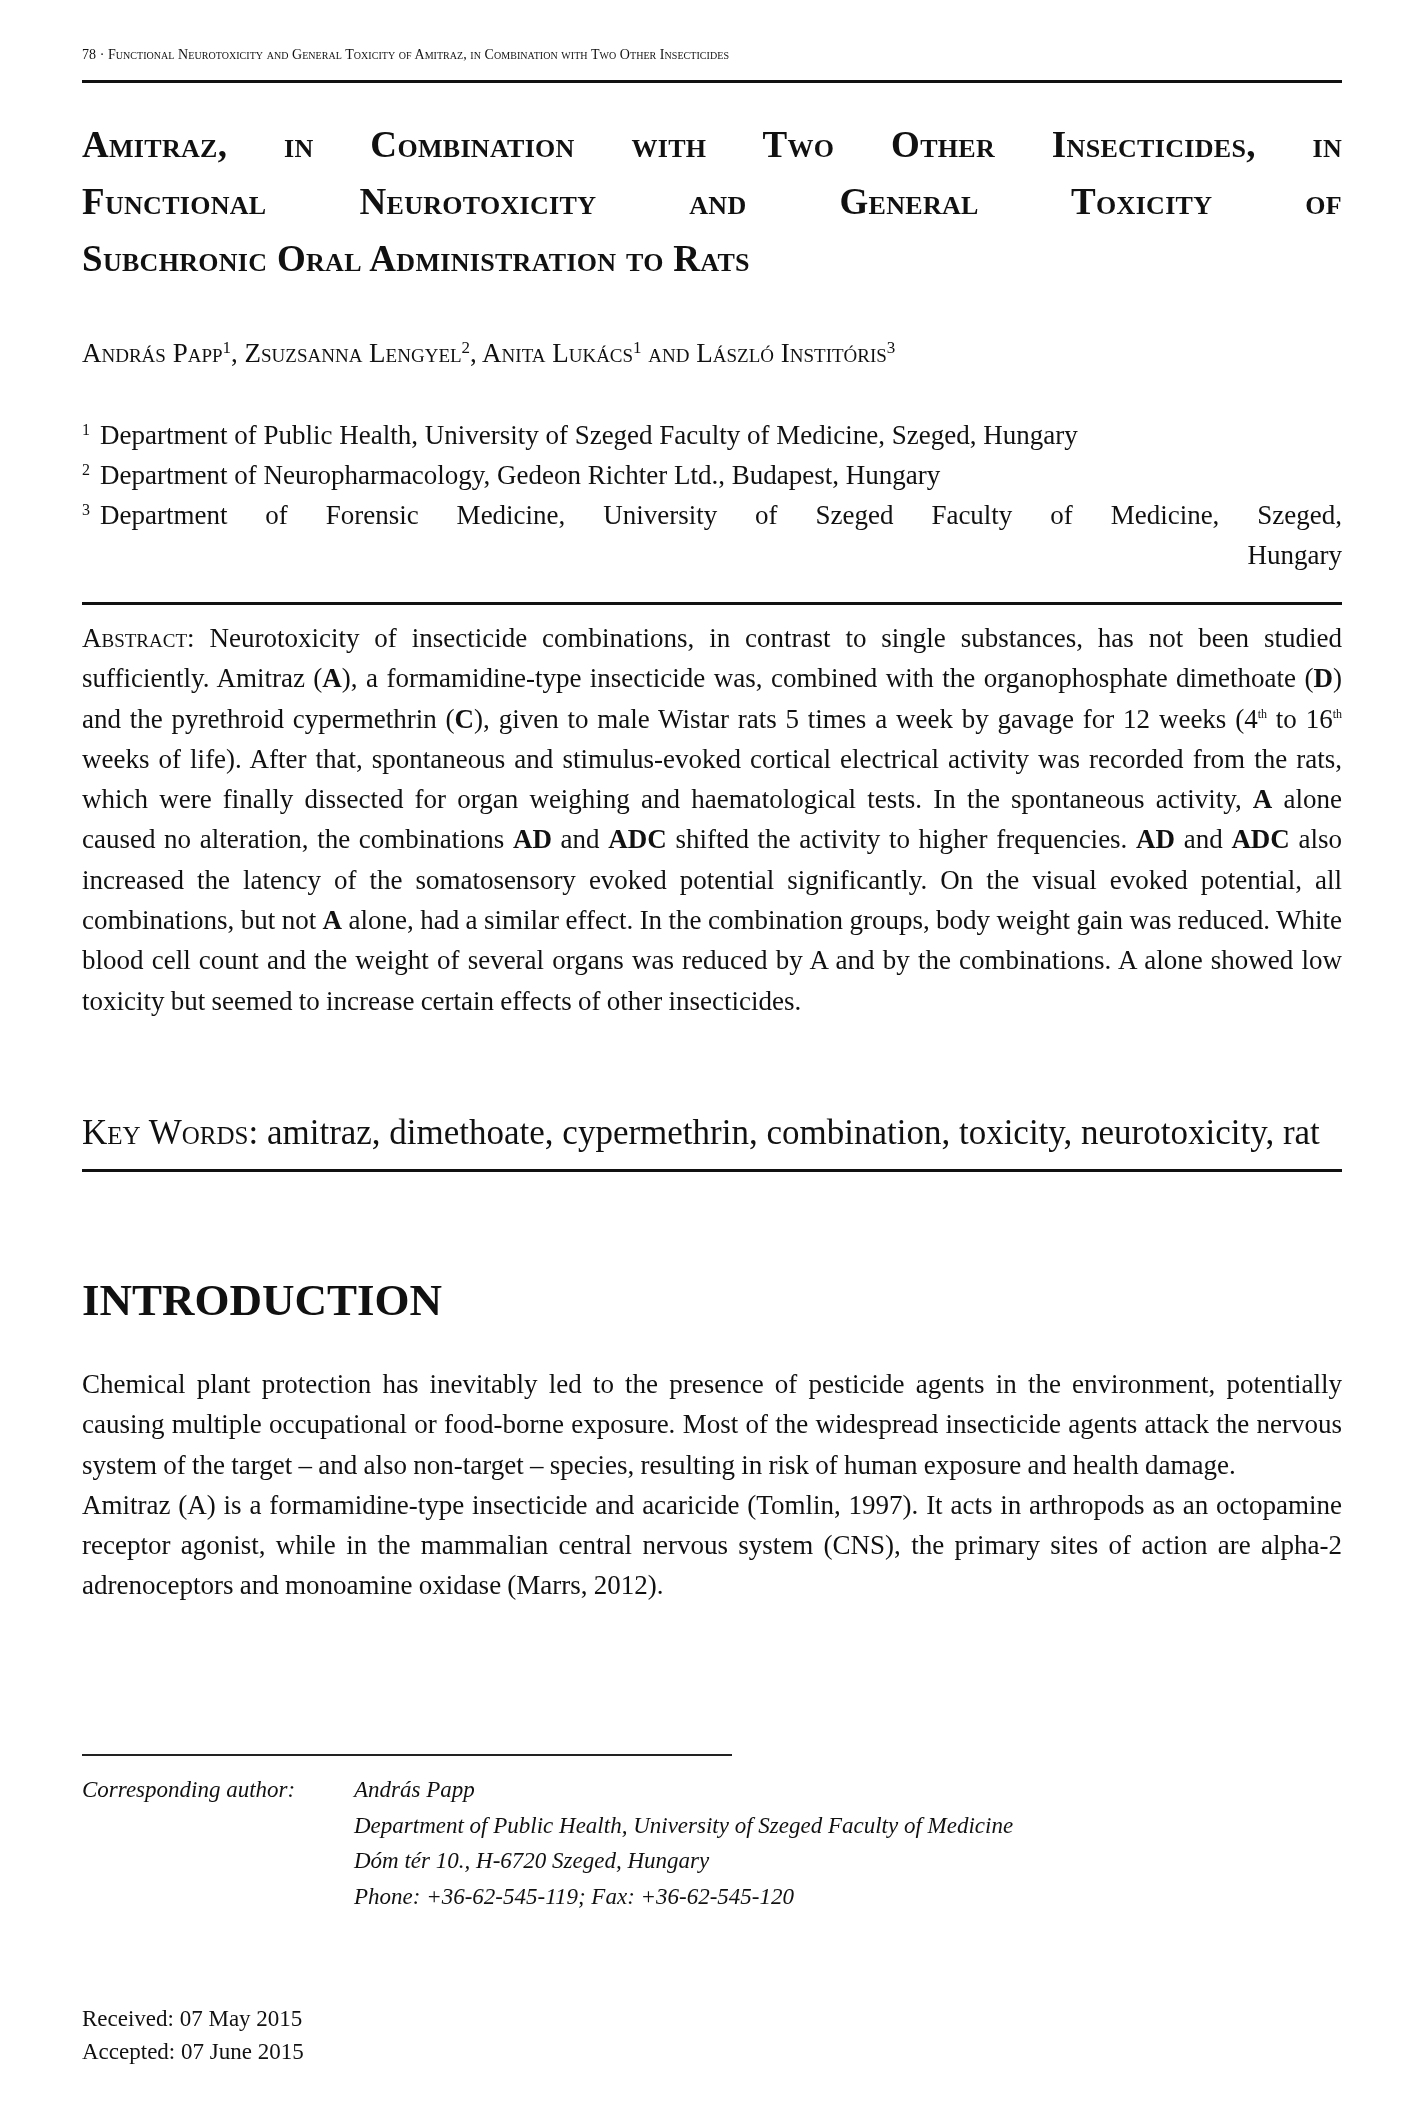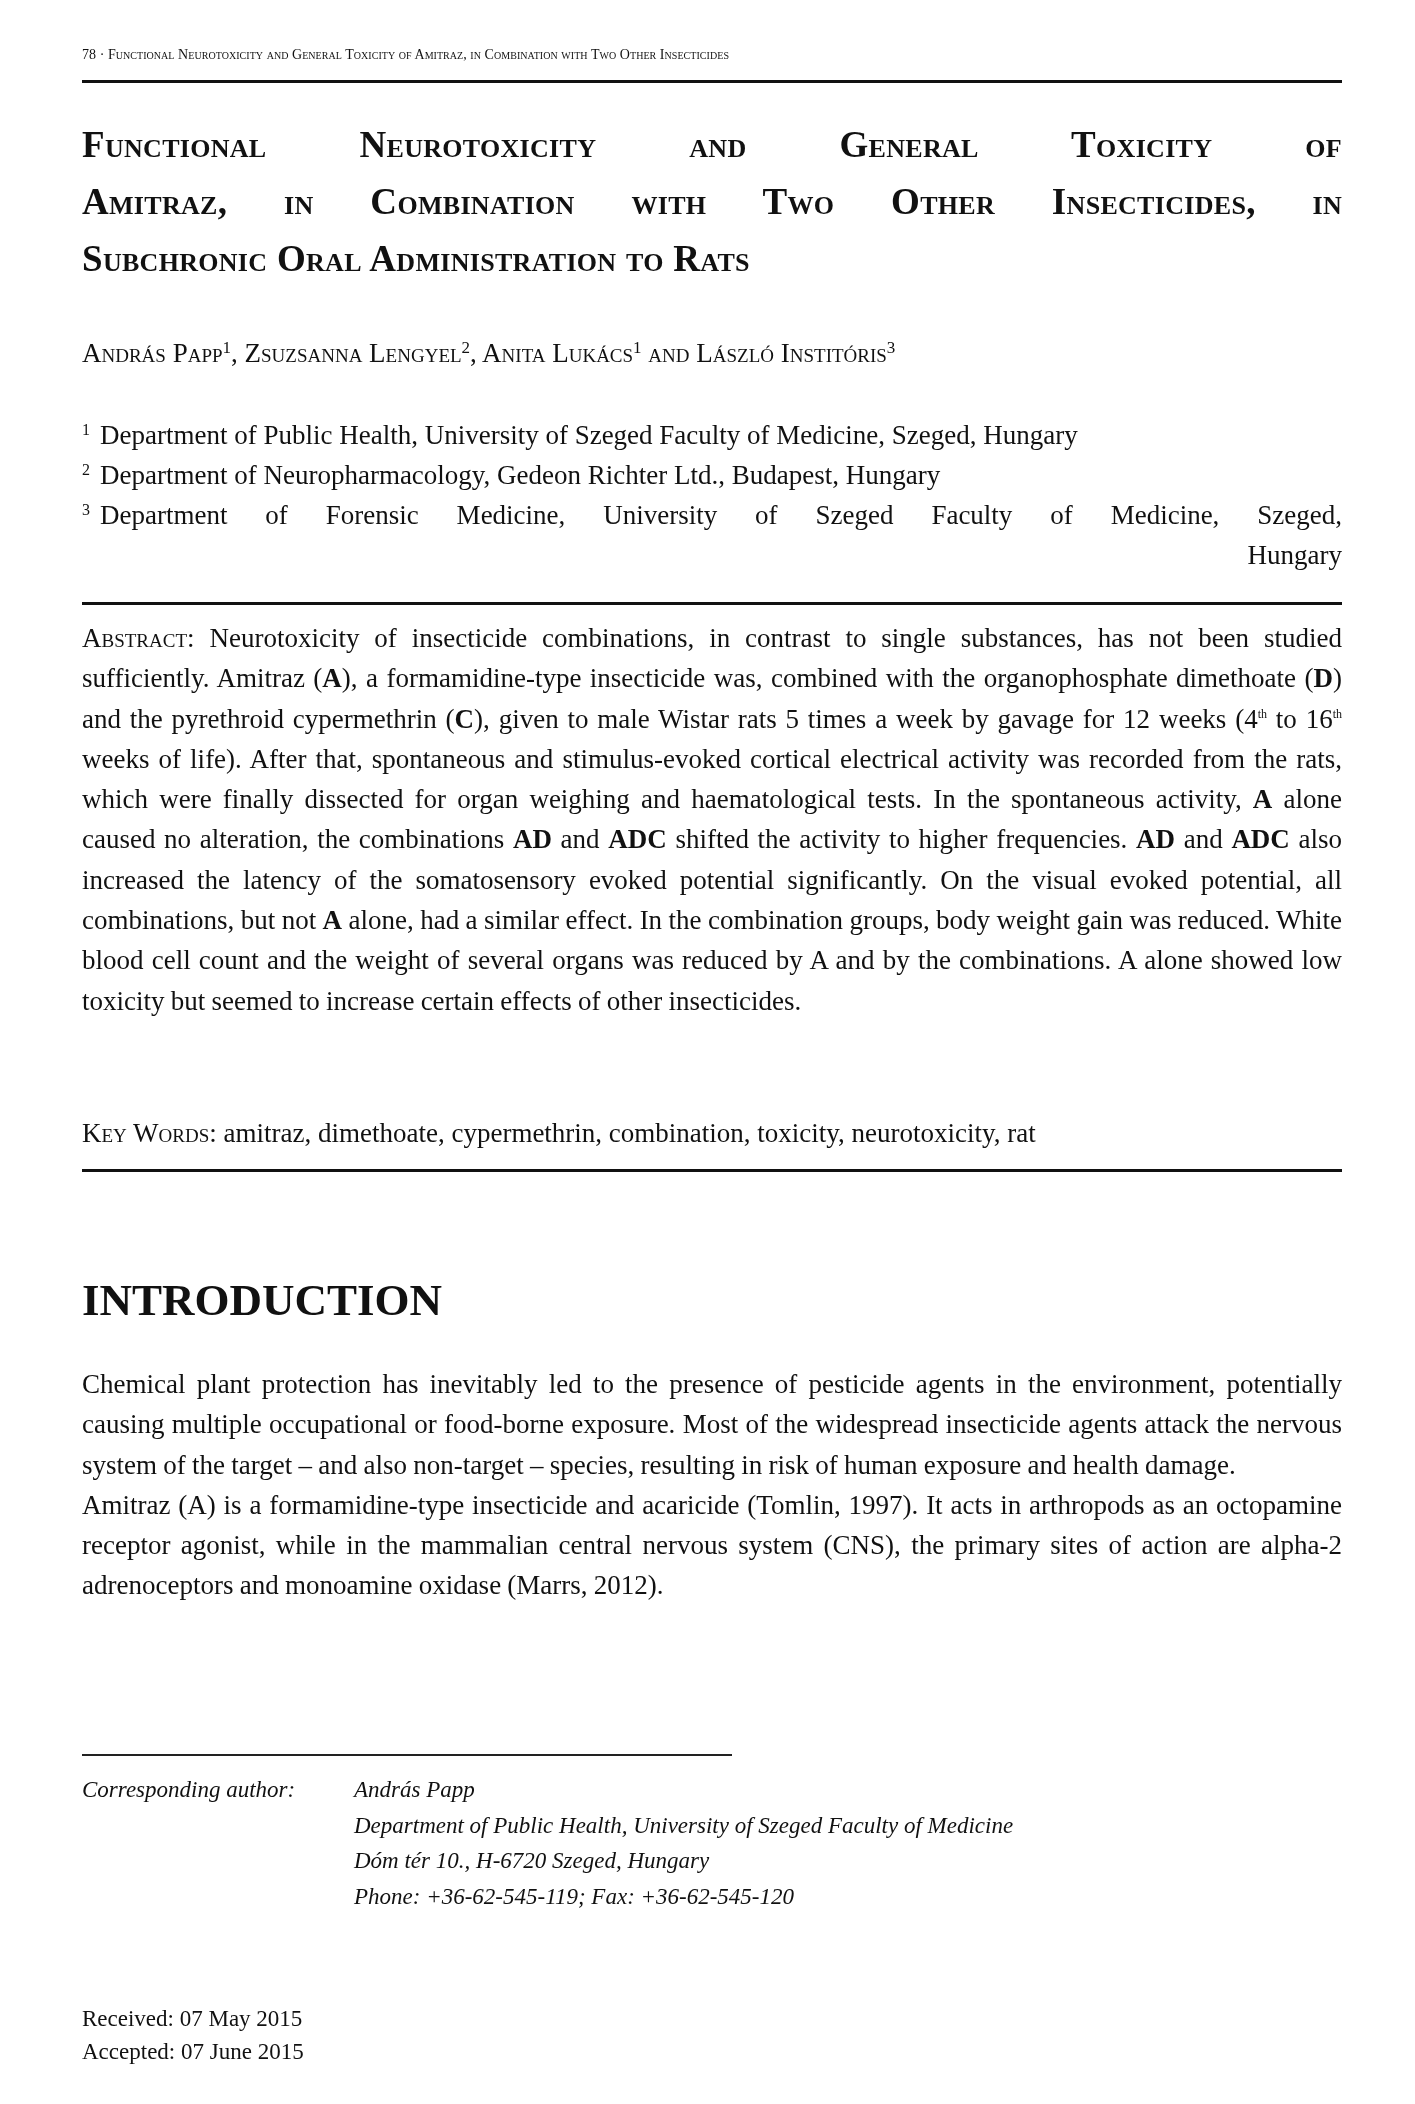--- a/index.html
+++ b/index.html
@@ -35,21 +35,21 @@
   .affil sup { font-size: 16px; vertical-align: 9px; line-height: 0; display: inline-block; width: 18px; text-indent: 0; }
   .affil-cont { display: block; padding-left: 18px; text-align: right; }
 
   .abs-rule-top { top: 602px; height: 3px; background: #111; }
   .abstract {
     top: 618px; font-size: 27px; line-height: 40.3px; text-align: justify;
     word-spacing: -0.5px;
   }
   .abstract .label { font-variant: small-caps; }
   .abstract sup { font-size: 12px; vertical-align: 10px; line-height: 0; }
-  .keywords { top: 1113px; font-size: 27px; line-height: 40px; white-space: nowrap; }
+  .keywords { top: 1113px; font-size: 35px; line-height: 40px; white-space: nowrap; }
   .keywords .label { font-variant: small-caps; }
   .abs-rule-bottom { top: 1169px; height: 3px; background: #111; }
 
   .intro-heading { top: 1280px; font-size: 45px; line-height: 40px; font-weight: bold; }
   .intro {
     top: 1364px; font-size: 27px; line-height: 40.3px; text-align: justify; word-spacing: -0.5px;
   }
   .intro p { margin: 0; text-align: justify; }
 
   .fn-rule { top: 1754px; width: 650px; height: 1.5px; background: #222; }
@@ -63,22 +63,22 @@
 </style>
 </head>
 <body>
 
 <div class="blk running-head">
   <span>78</span><span> · </span><span>Functional Neurotoxicity and General Toxicity of Amitraz, in Combination with Two Other Insecticides</span>
 </div>
 <div class="blk head-rule"></div>
 
 <div class="blk title">
+  <span class="line">Amitraz, in Combination with Two Other Insecticides, in</span>
   <span class="line">Functional Neurotoxicity and General Toxicity of</span>
-  <span class="line">Amitraz, in Combination with Two Other Insecticides, in</span>
   <span class="line last">Subchronic Oral Administration to Rats</span>
 </div>
 
 <div class="blk authors">
   <span>András Papp</span><sup>1</sup><span>, </span>
   <span>Zsuzsanna Lengyel</span><sup>2</sup><span>, </span>
   <span>Anita Lukács</span><sup>1</sup><span> and </span>
   <span>László Institóris</span><sup>3</sup>
 </div>
 

